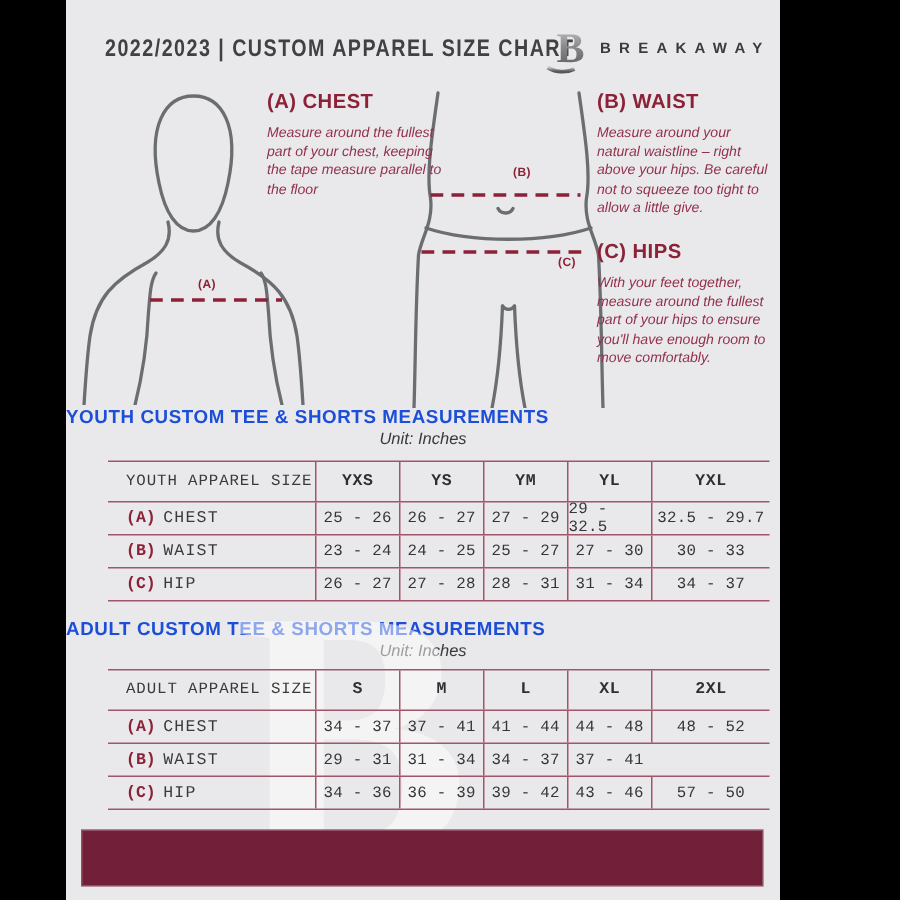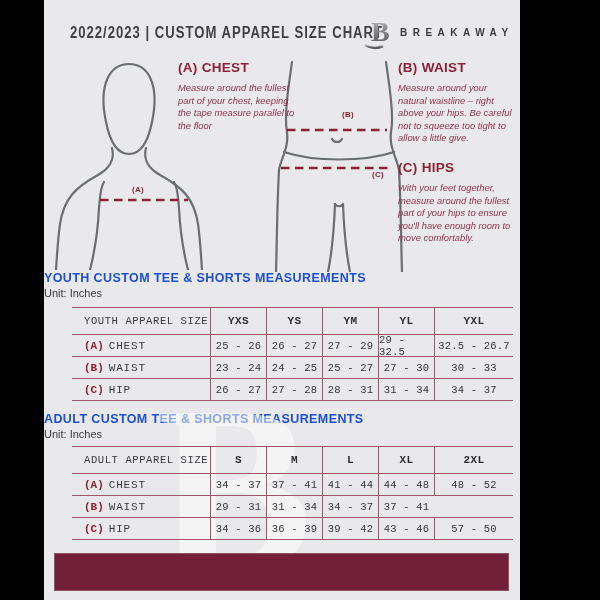--- a/index.html
+++ b/index.html
@@ -22,21 +22,21 @@
   .marker{position:absolute;font-size:8px;font-weight:bold;color:#8c2138;letter-spacing:0.3px;}
 
   
   .inst{position:absolute;}
   .inst-h{font-size:13.5px;font-weight:bold;color:#8c2138;letter-spacing:0.3px;}
   .inst-p{margin-top:7px;font-size:9.4px;font-style:italic;line-height:1.34;color:#93304b;}
 
   
   .sec-title{position:absolute;left:0;width:380px;font-size:12.5px;font-weight:bold;
              color:#1d4ed8;letter-spacing:0.4px;}
-  .sec-unit{position:absolute;left:0;width:476px;text-align:left;font-size:11px;color:#3a3a3e;}
+  .sec-unit{position:absolute;left:0;width:476px;text-align:center;font-size:11px;font-style:italic;color:#3a3a3e;}
 
   
   .size-table{position:absolute;width:441px;border-top:1.5px solid #a25568;z-index:2;}
   .t-row{display:flex;height:21px;border-bottom:1.5px solid #a25568;}
   .t-row.t-head{height:26px;}
   .cell{display:flex;align-items:center;box-sizing:border-box;font-family:Liberation Mono, monospace;}
   .c-label{width:138px;padding-left:12px;}
   .c-val{width:56px;justify-content:center;border-left:1.5px solid #a25568;}
   .c-val.last{width:79px;}
   .hdr-label{font-size:10.5px;color:#3a3a3e;letter-spacing:0.6px;}
@@ -152,21 +152,21 @@
         <div class="cell c-val">
             <span class="val">26 - 27</span>
           </div>
         <div class="cell c-val">
             <span class="val">27 - 29</span>
           </div>
         <div class="cell c-val">
             <span class="val">29 - 32.5</span>
           </div>
         <div class="cell c-val last">
-            <span class="val">32.5 - 26.7</span>
+            <span class="val">32.5 - 29.7</span>
           </div>
       </div>
       <div class="t-row">
         <div class="cell c-label">
             <span class="pfx">(B)</span>
             <span class="lbl">WAIST</span>
           </div>
         <div class="cell c-val">
             <span class="val">23 - 24</span>
           </div>

